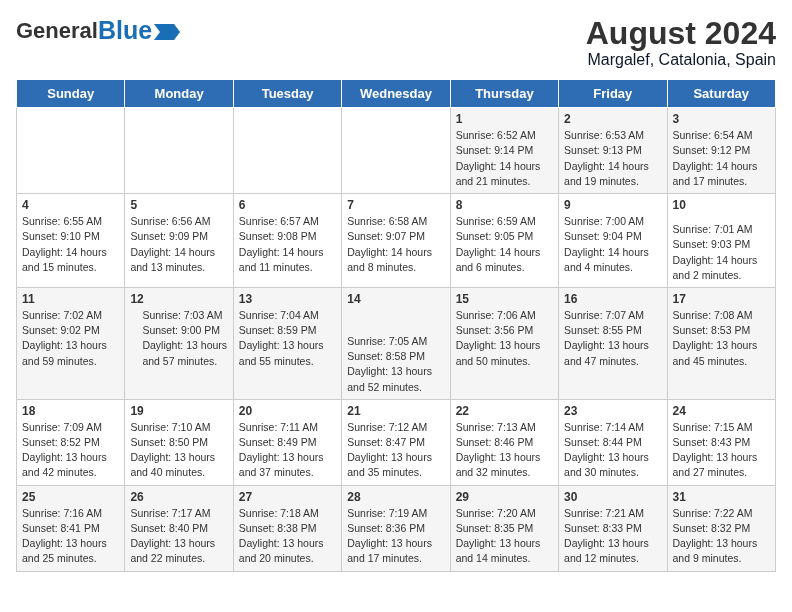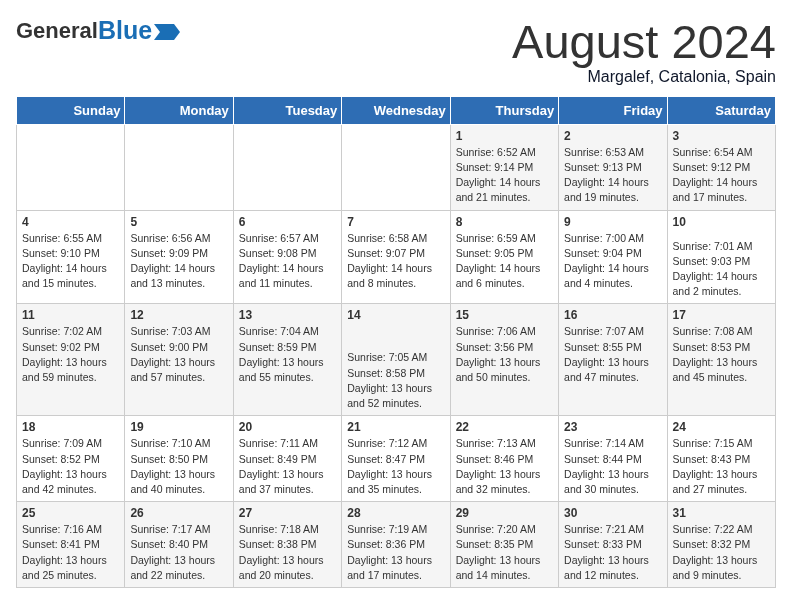--- a/index.html
+++ b/index.html
@@ -18,39 +18,39 @@
     }
     .logo {
       display: flex;
       flex-direction: column;
       align-items: flex-end;
     }
     .title-block {
       text-align: right;
     }
     .main-title {
-      font-size: 47px;
-      font-weight: normal;
+      font-size: 32px;
+      font-weight: bold;
       color: #333;
       line-height: 1.1;
     }
     .subtitle {
       font-size: 16px;
       color: #0f172a;
     }
     table {
       width: 100%;
       border-collapse: collapse;
       font-size: 11px;
     }
     thead tr th {
       background-color: #2e6db4;
       color: #fff;
       padding: 6px 4px;
-      text-align: right;
+      text-align: center;
       font-size: 13px;
       font-weight: bold;
       border: 1px solid #fff;
     }
     tbody tr td {
       border: 1px solid #ccc;
       padding: 4px 5px;
       vertical-align: top;
       width: calc(100% / 7);
       height: 80px;
@@ -191,21 +191,21 @@
       <tr>
         <td>
           <span class="day-num">11</span>
           <div class="day-info" style="white-space: pre-line;">Sunrise: 7:02 AM
 Sunset: 9:02 PM
 Daylight: 13 hours
 and 59 minutes.</div>
         </td>
         <td>
           <span class="day-num">12</span>
-          <div class="day-info" style="white-space: pre-line;">Sunrise: 7:03 AM
+          <div class="day-info" style="white-space: pre-line; margin-left: 12px;">Sunrise: 7:03 AM
 Sunset: 9:00 PM
 Daylight: 13 hours
 and 57 minutes.</div>
         </td>
         <td>
           <span class="day-num">13</span>
           <div class="day-info" style="white-space: pre-line;">Sunrise: 7:04 AM
 Sunset: 8:59 PM
 Daylight: 13 hours
 and 55 minutes.</div>

